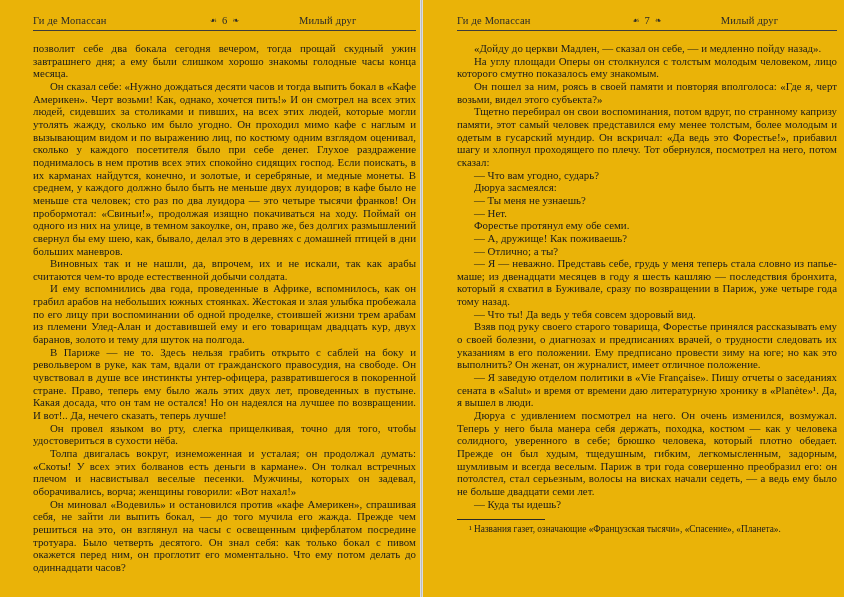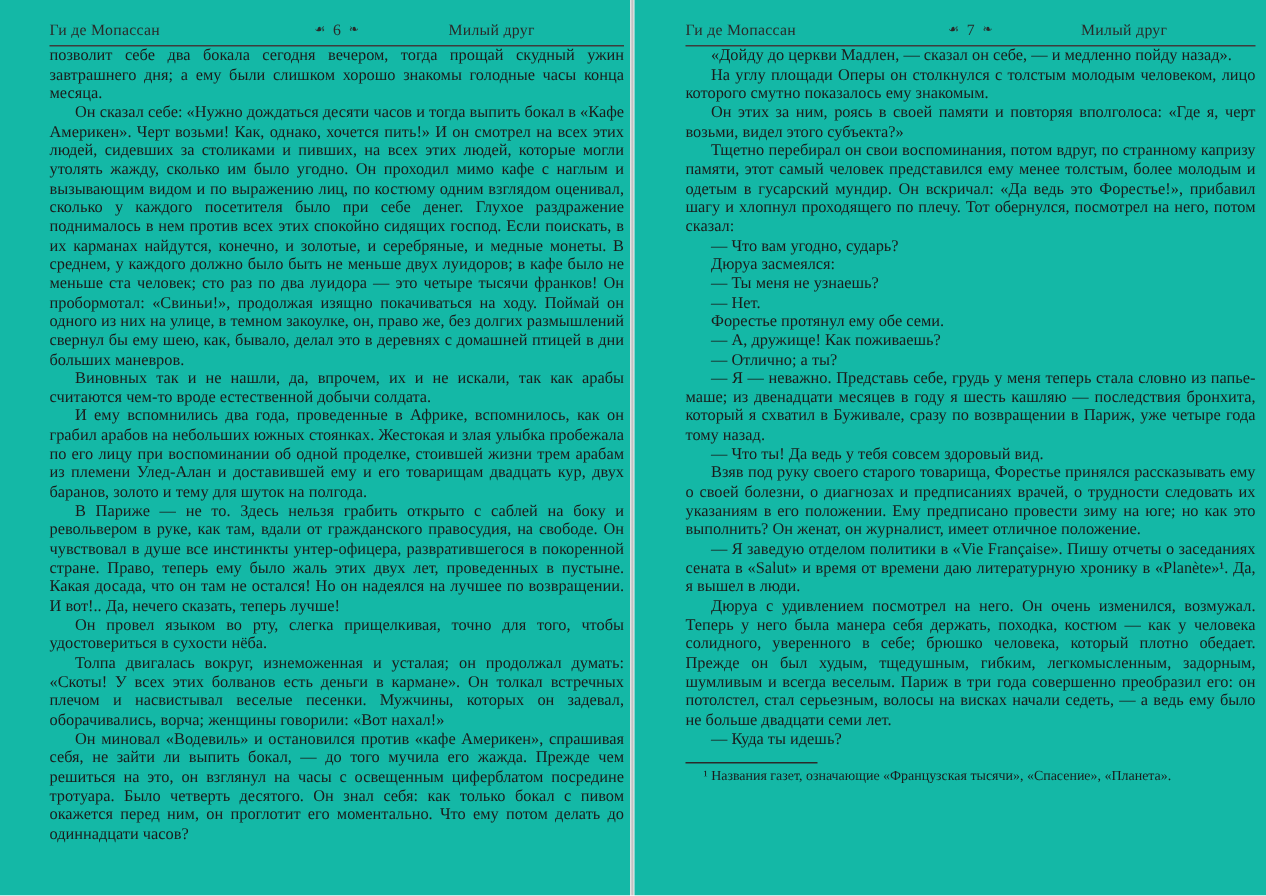--- a/index.html
+++ b/index.html
@@ -2,37 +2,38 @@
 <html lang="ru"><head>
 <meta charset="utf-8">
 <style>
   html, body { margin: 0; padding: 0; }
   body {
     width: 844px; height: 597px; overflow: hidden;
     background: #ffffff; color: #1b1b1b;
     font-family: "Liberation Serif", "DejaVu Serif", serif;
   }
   .spread { display: flex; width: 844px; height: 597px; }
-  .page { box-sizing: border-box; height: 100%; overflow: hidden; background: #14b8a6; }
+  .page { box-sizing: border-box; height: 100%; overflow: hidden; background: #eab308; }
   .page-left  { width: 420px; padding: 15px 4px 0 33px; }
   .page-right { width: 421px; padding: 15px 7px 0 34px; }
   .gutter { width: 3px; height: 100%; background: linear-gradient(to right, #ececec, #bdbdbd, #ececec); }
 
   .page-header {
     display: flex; align-items: baseline;
     font-size: 10.5px; color: #2a2a2a; letter-spacing: 0.2px;
     border-bottom: 1px solid #3d3d3d; padding-bottom: 4px;
   }
   .ph-author { flex: 1; text-align: left; }
   .ph-center { display: flex; align-items: baseline; gap: 5px; }
   .fleuron { font-size: 8px; color: #2a2a2a; position: relative; top: -1px; }
   .ph-num { font-size: 10.5px; }
   .ph-title { flex: 1; text-align: center; }
 
   .body-text {
+    margin-top: 11px;
     font-size: 10.9px; line-height: 12.65px;
     text-align: justify; text-justify: inter-word;
     hyphens: auto; -webkit-hyphens: auto;
   }
   .para { margin: 0; text-indent: 17px; }
   .para.no-indent { text-indent: 0; }
 
   .footnote-block { margin-top: 9px; }
   .footnote-rule { width: 88px; border-top: 1px solid #2a2a2a; }
   .footnote-text { margin-top: 4px; font-size: 9.3px; line-height: 11.5px; text-indent: 12px; }
@@ -74,21 +75,21 @@
         <span class="fleuron">☙</span>
         <span class="ph-num">7</span>
         <span class="fleuron">❧</span>
       </span>
       <span class="ph-title">Милый друг</span>
     </header>
     <div class="body-text">
 
     <p class="para">«Дойду до церкви Мадлен, — сказал он себе, — и медленно пойду назад».</p>
         <p class="para">На углу площади Оперы он столкнулся с толстым молодым человеком, лицо которого смутно показалось ему знакомым.</p>
-        <p class="para">Он этих за ним, роясь в своей памяти и повторяя вполголоса: «Где я, черт возьми, видел этого субъекта?»</p>
+        <p class="para">Он пошел за ним, роясь в своей памяти и повторяя вполголоса: «Где я, черт возьми, видел этого субъекта?»</p>
         <p class="para">Тщетно перебирал он свои воспоминания, потом вдруг, по странному капризу памяти, этот самый человек представился ему менее толстым, более молодым и одетым в гусарский мундир. Он вскричал: «Да ведь это Форестье!», прибавил шагу и хлопнул проходящего по плечу. Тот обернулся, посмотрел на него, потом сказал:</p>
         <p class="para">— Что вам угодно, сударь?</p>
         <p class="para">Дюруа засмеялся:</p>
         <p class="para">— Ты меня не узнаешь?</p>
         <p class="para">— Нет.</p>
         <p class="para">Форестье протянул ему обе семи.</p>
         <p class="para">— А, дружище! Как поживаешь?</p>
         <p class="para">— Отлично; а ты?</p>
         <p class="para">— Я — неважно. Представь себе, грудь у меня теперь стала словно из папье-маше; из двенадцати месяцев в году я шесть кашляю — последствия бронхита, который я схватил в Буживале, сразу по возвращении в Париж, уже четыре года тому назад.</p>
         <p class="para">— Что ты! Да ведь у тебя совсем здоровый вид.</p>

